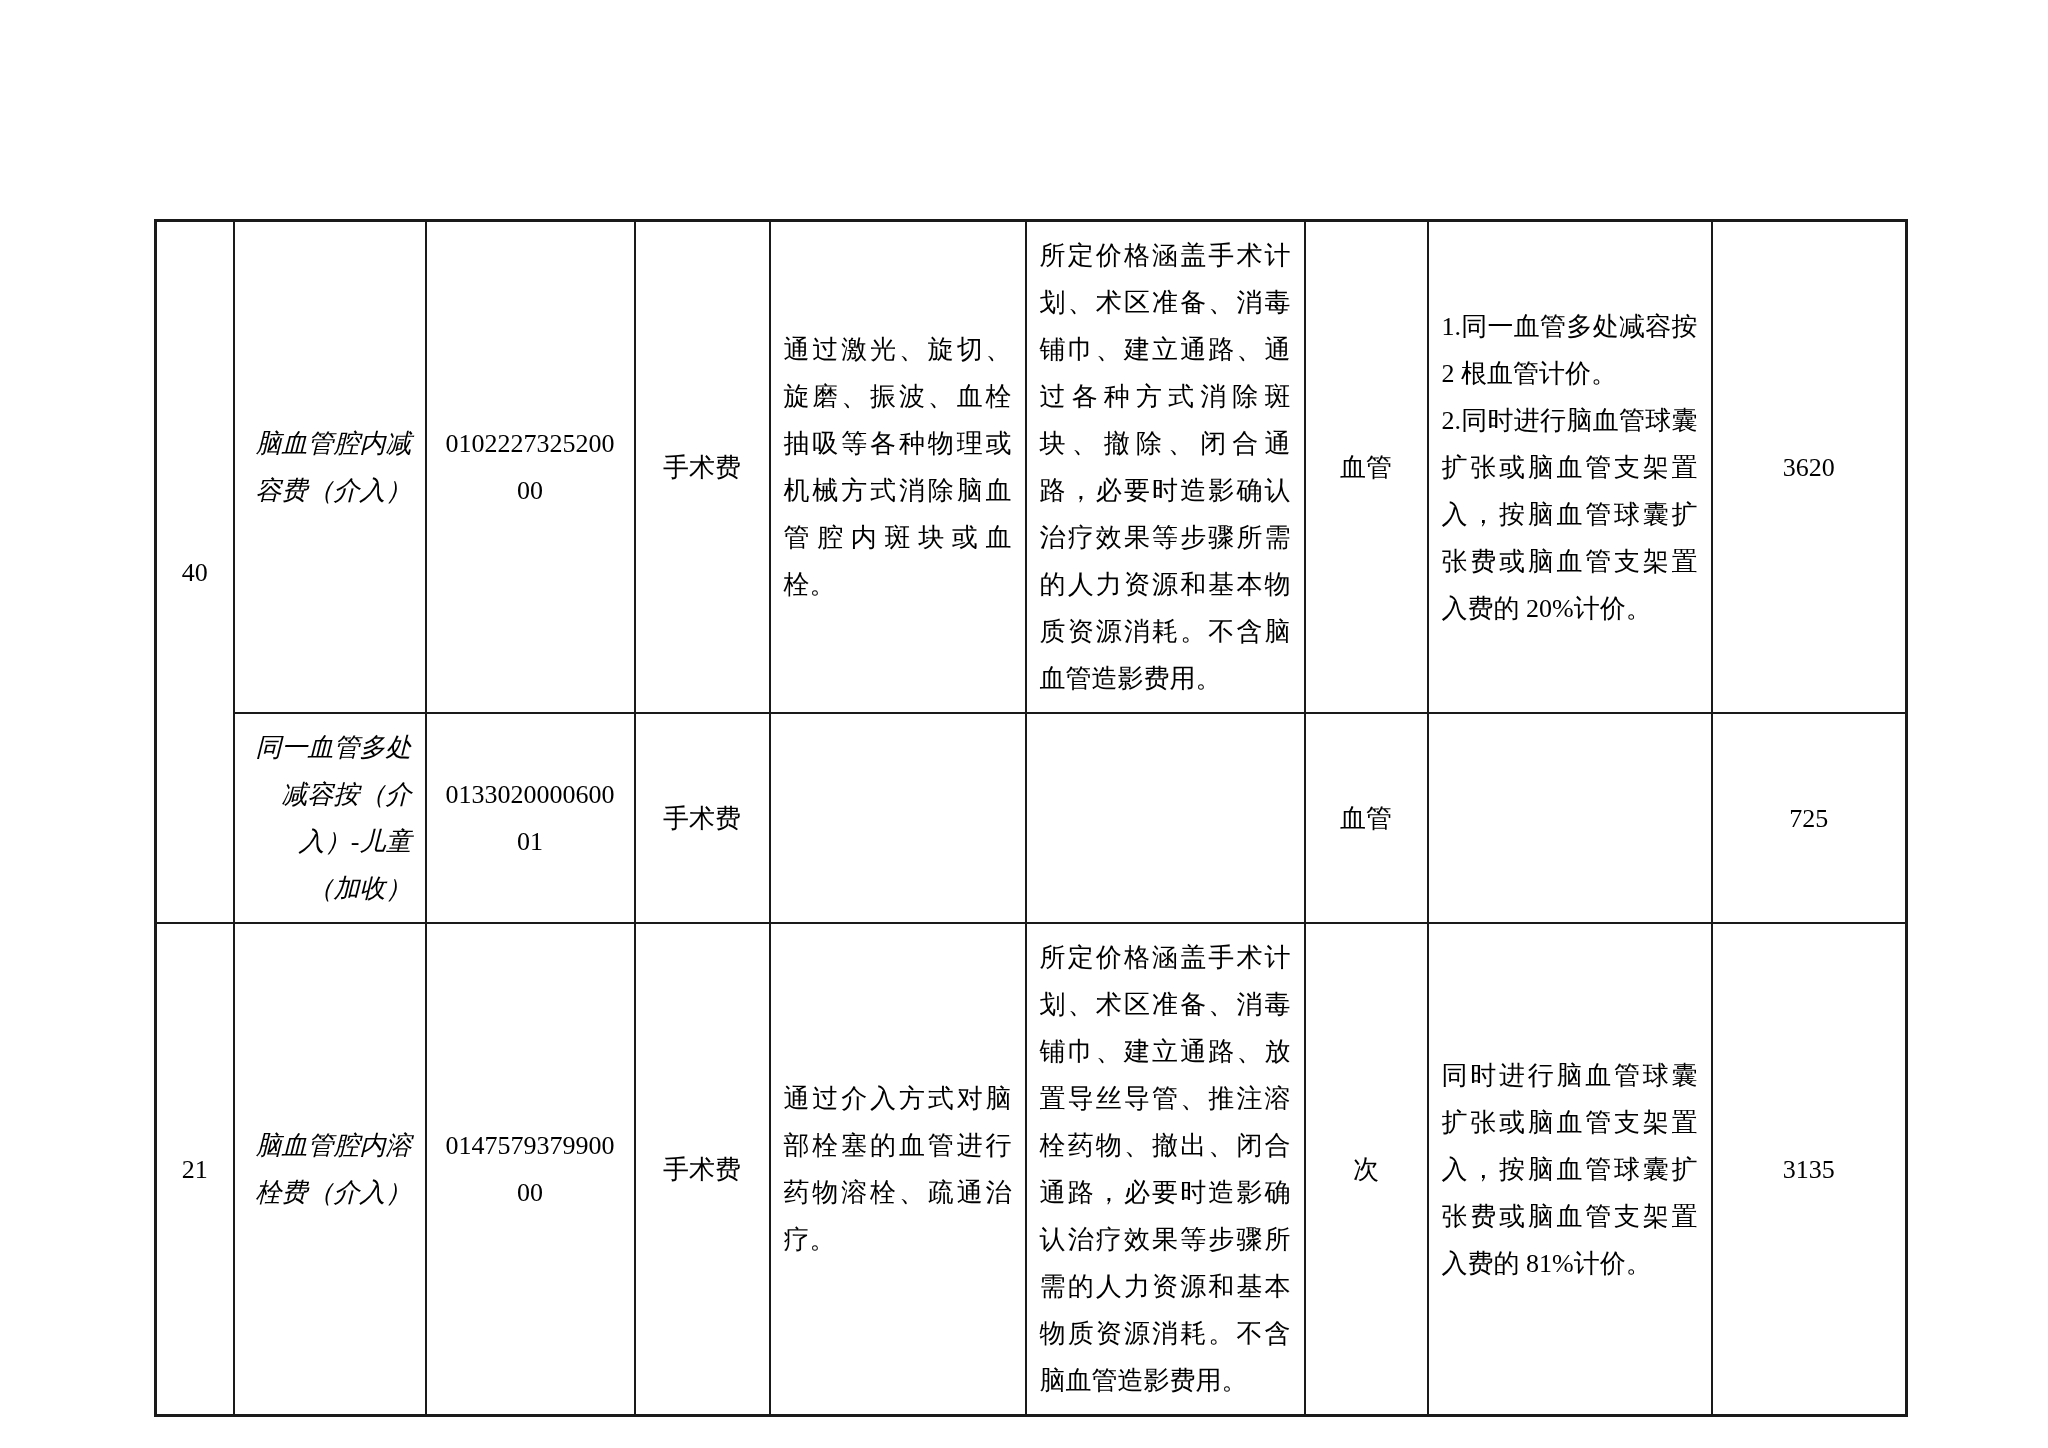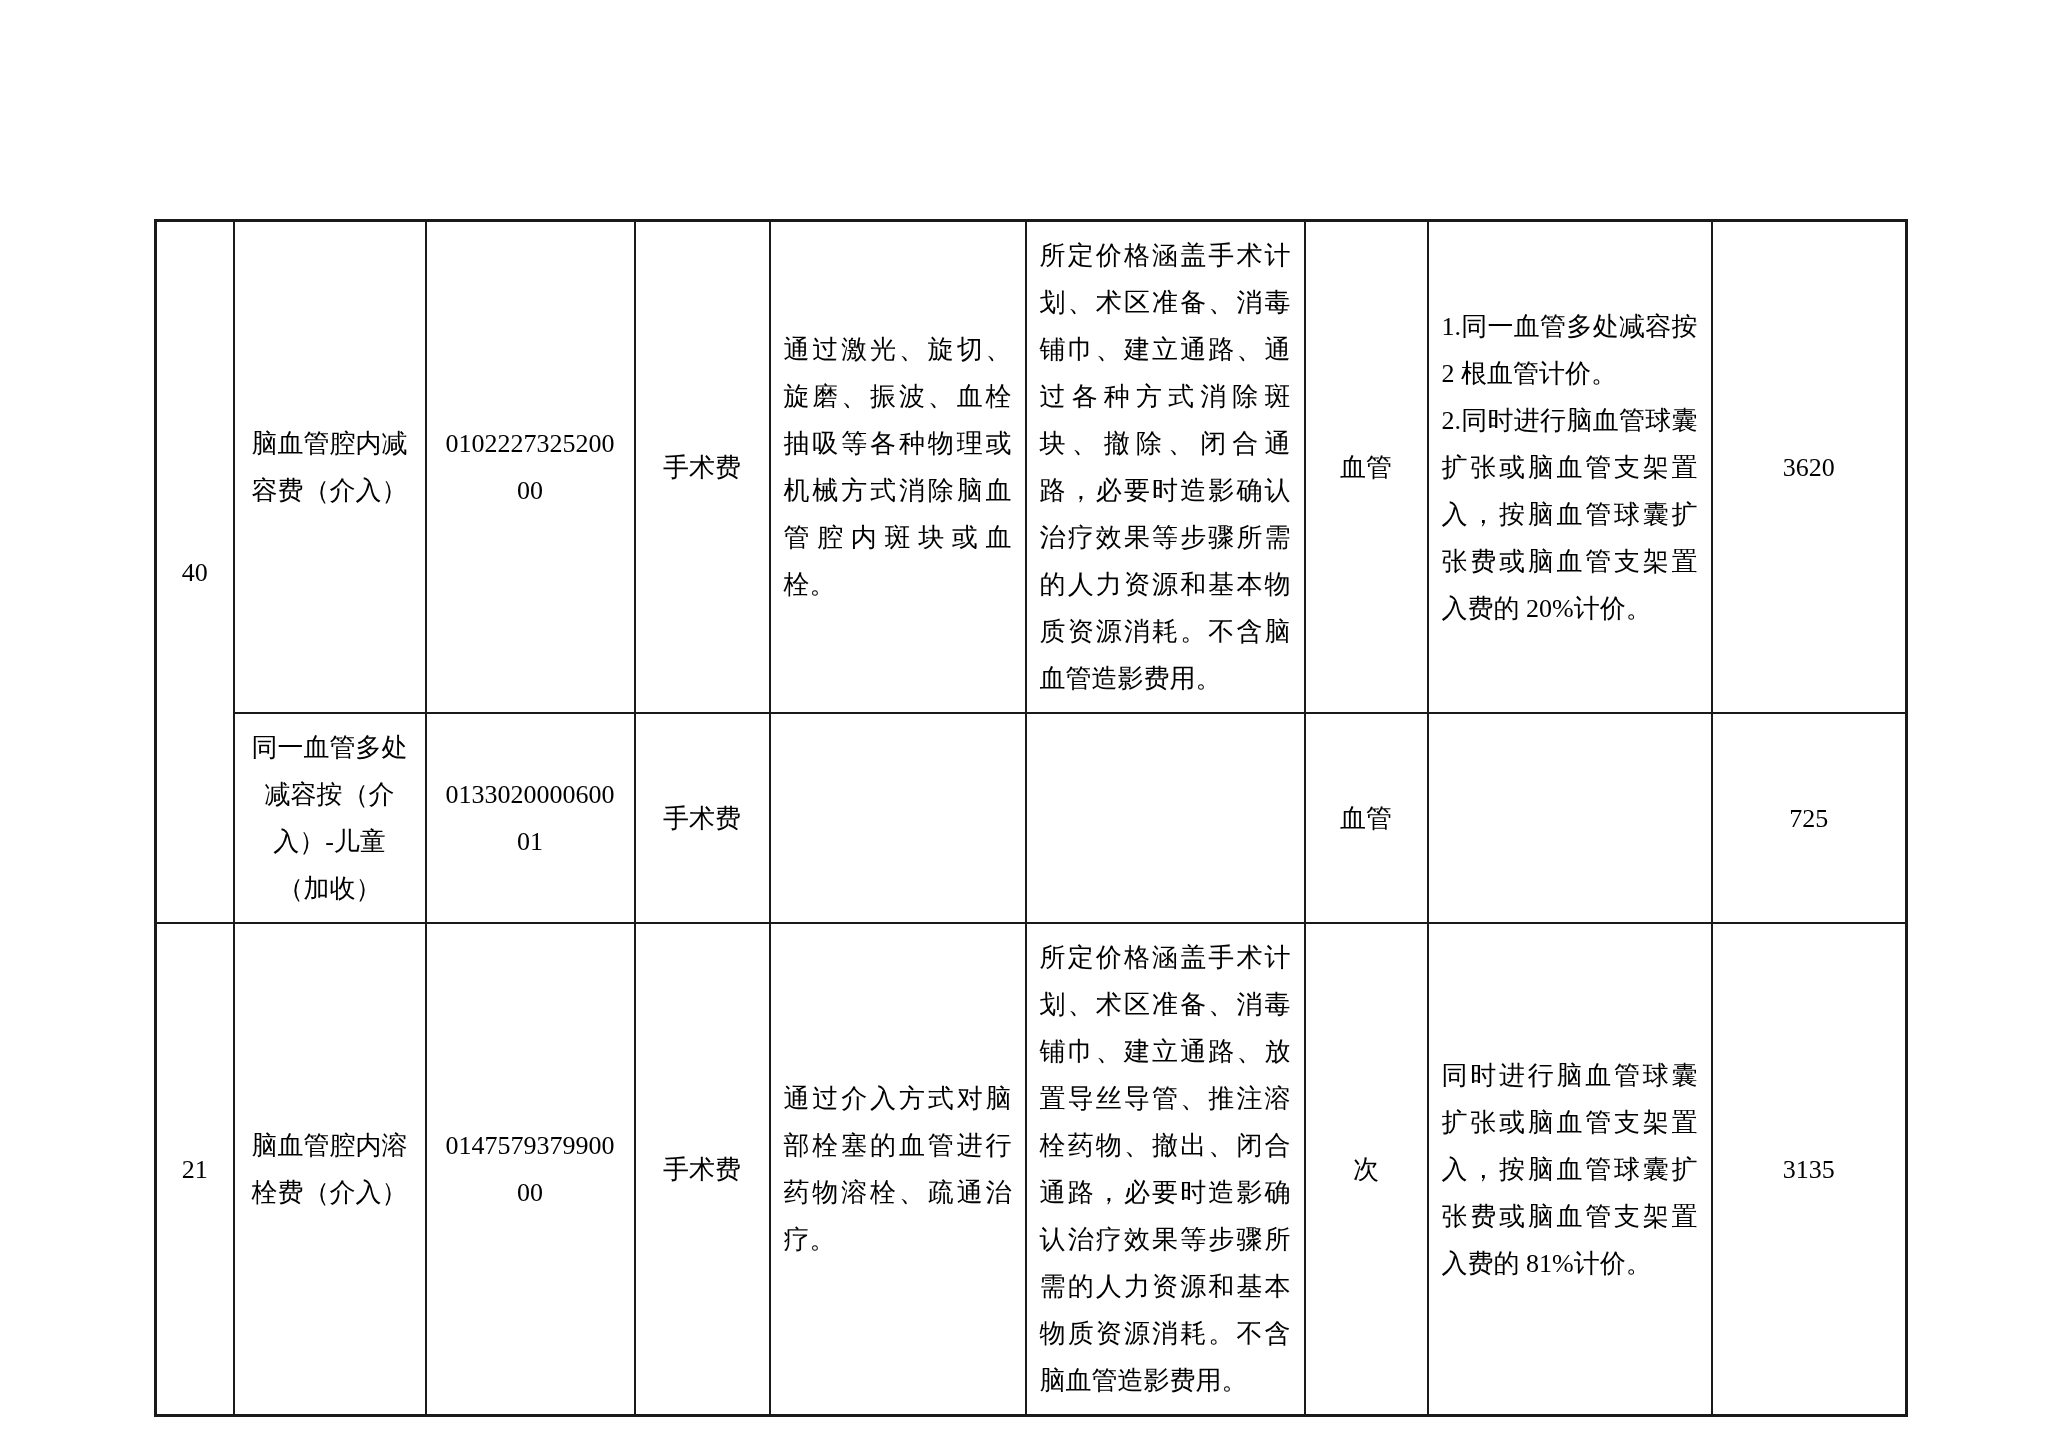--- a/index.html
+++ b/index.html
@@ -37,21 +37,21 @@
     font-size: 26px;
     line-height: 47px;
     padding: 10px 13px;
     overflow: hidden;
     word-break: break-all;
   }
   .row-main-20 { height: 404px; }
   .row-sub-20  { height: 125px; }
   .row-main-21 { height: 382px; }
   td.c-center { text-align: center; padding-left: 4px; padding-right: 4px; }
-  td.c-left   { text-align: center; }
+  td.c-left   { text-align: right; font-style: italic; }
   td.c-just   {
     text-align: justify;
     text-justify: inter-ideograph;
     text-align-last: left;
   }
   td.c-multiline { white-space: pre-line; margin-left: 24px; }
 </style>
 </head>
 <body>
 

